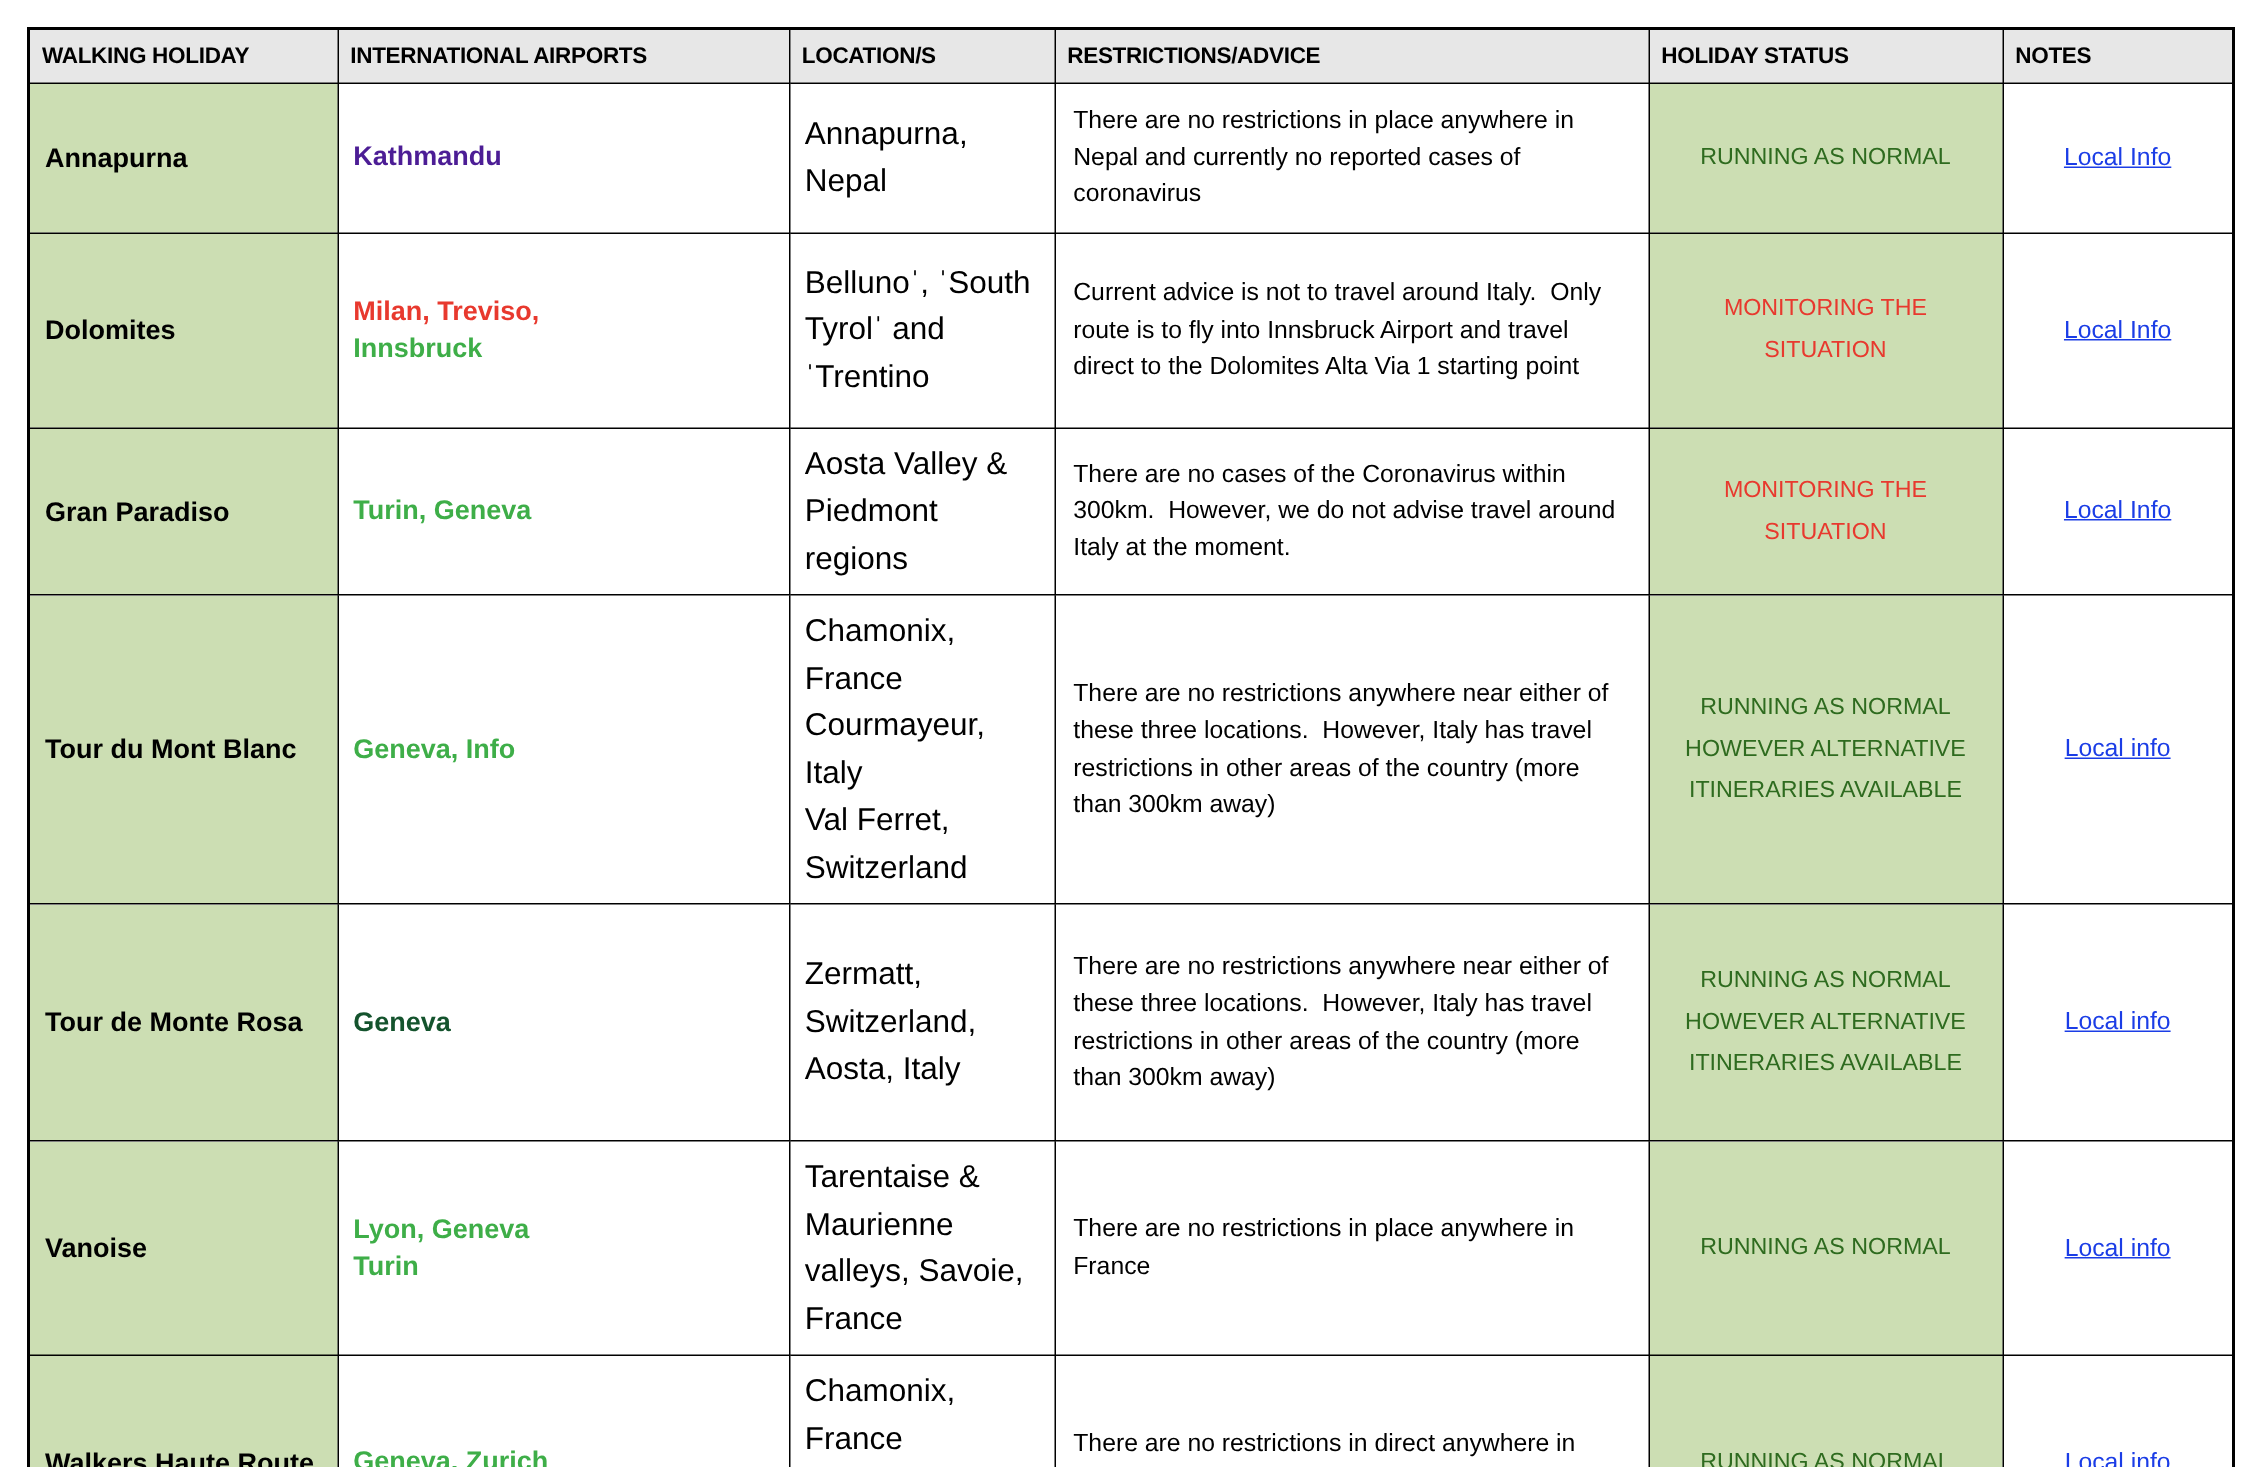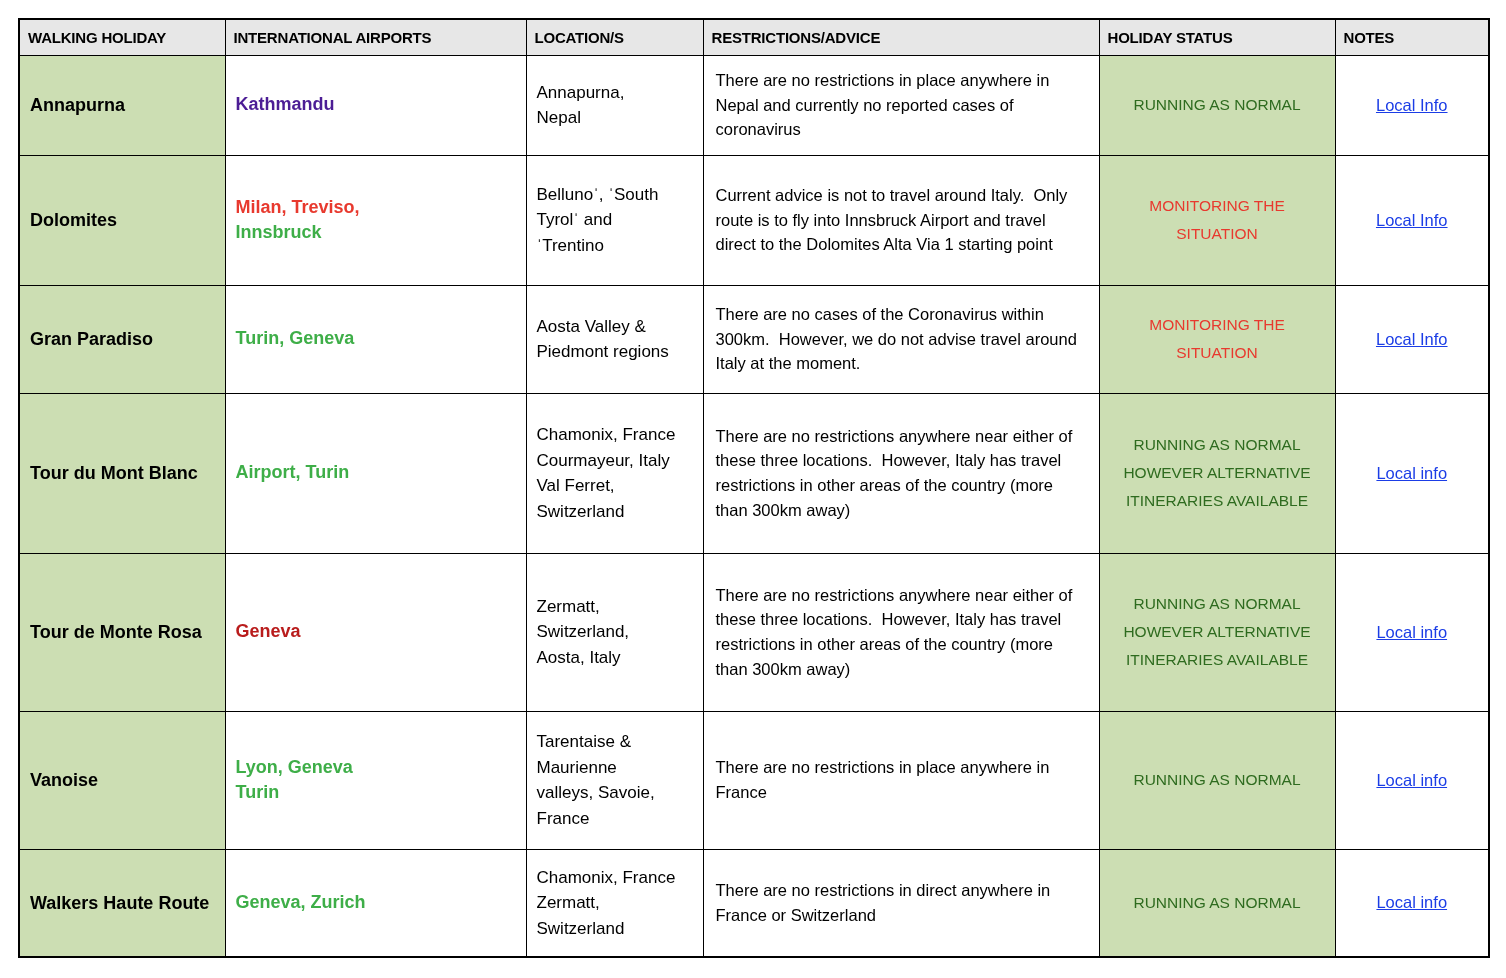--- a/index.html
+++ b/index.html
@@ -47,21 +47,21 @@
     line-height: 1.35;
     margin-top: 16px;
   }
   td.col-airports {
     font-weight: bold;
     font-size: 18px;
     line-height: 1.4;
     background: #fff;
   }
   td.col-locations {
-    font-size: 17px;
+    font-size: 21px;
     line-height: 1.5;
     white-space: pre-line;
     background: #fff;
     padding: 8px 6px 8px 10px;
   }
   td.col-restrictions {
     font-size: 16.5px;
     line-height: 1.5;
     white-space: pre-line;
     background: #fff;
@@ -161,39 +161,39 @@
       <span class="status-text" style="color: rgb(232, 57, 46);">MONITORING THE
 SITUATION</span>
     </td>
     <td class="col-notes">
       <a href="#" class="local-info-link">Local Info</a>
     </td>
   </tr>
 
   <tr>
     <td class="col-holiday">Tour du Mont Blanc</td>
-    <td class="col-airports"><span style="color: rgb(62, 174, 72);">Airport, Turin</span></td>
+    <td class="col-airports"><span style="color: rgb(62, 174, 72);">Geneva, Info</span></td>
     <td class="col-locations">Chamonix, France
 Courmayeur, Italy
 Val Ferret,
 Switzerland</td>
     <td class="col-restrictions">There are no restrictions anywhere near either of these three locations.&nbsp; However, Italy has travel restrictions in other areas of the country (more than 300km away)</td>
     <td class="col-status">
       <span class="status-text" style="color: rgb(46, 107, 31);">RUNNING AS NORMAL
 HOWEVER ALTERNATIVE
 ITINERARIES AVAILABLE</span>
     </td>
     <td class="col-notes">
       <a href="#" class="local-info-link">Local info</a>
     </td>
   </tr>
 
   <tr>
     <td class="col-holiday">Tour de Monte Rosa</td>
-    <td class="col-airports"><span style="color: #b91c1c;">Geneva</span></td>
+    <td class="col-airports"><span style="color: #14532d;">Geneva</span></td>
     <td class="col-locations">Zermatt,
 Switzerland,
 Aosta, Italy</td>
     <td class="col-restrictions">There are no restrictions anywhere near either of these three locations.&nbsp; However, Italy has travel restrictions in other areas of the country (more than 300km away)</td>
     <td class="col-status">
       <span class="status-text" style="color: rgb(46, 107, 31);">RUNNING AS NORMAL
 HOWEVER ALTERNATIVE
 ITINERARIES AVAILABLE</span>
     </td>
     <td class="col-notes">

